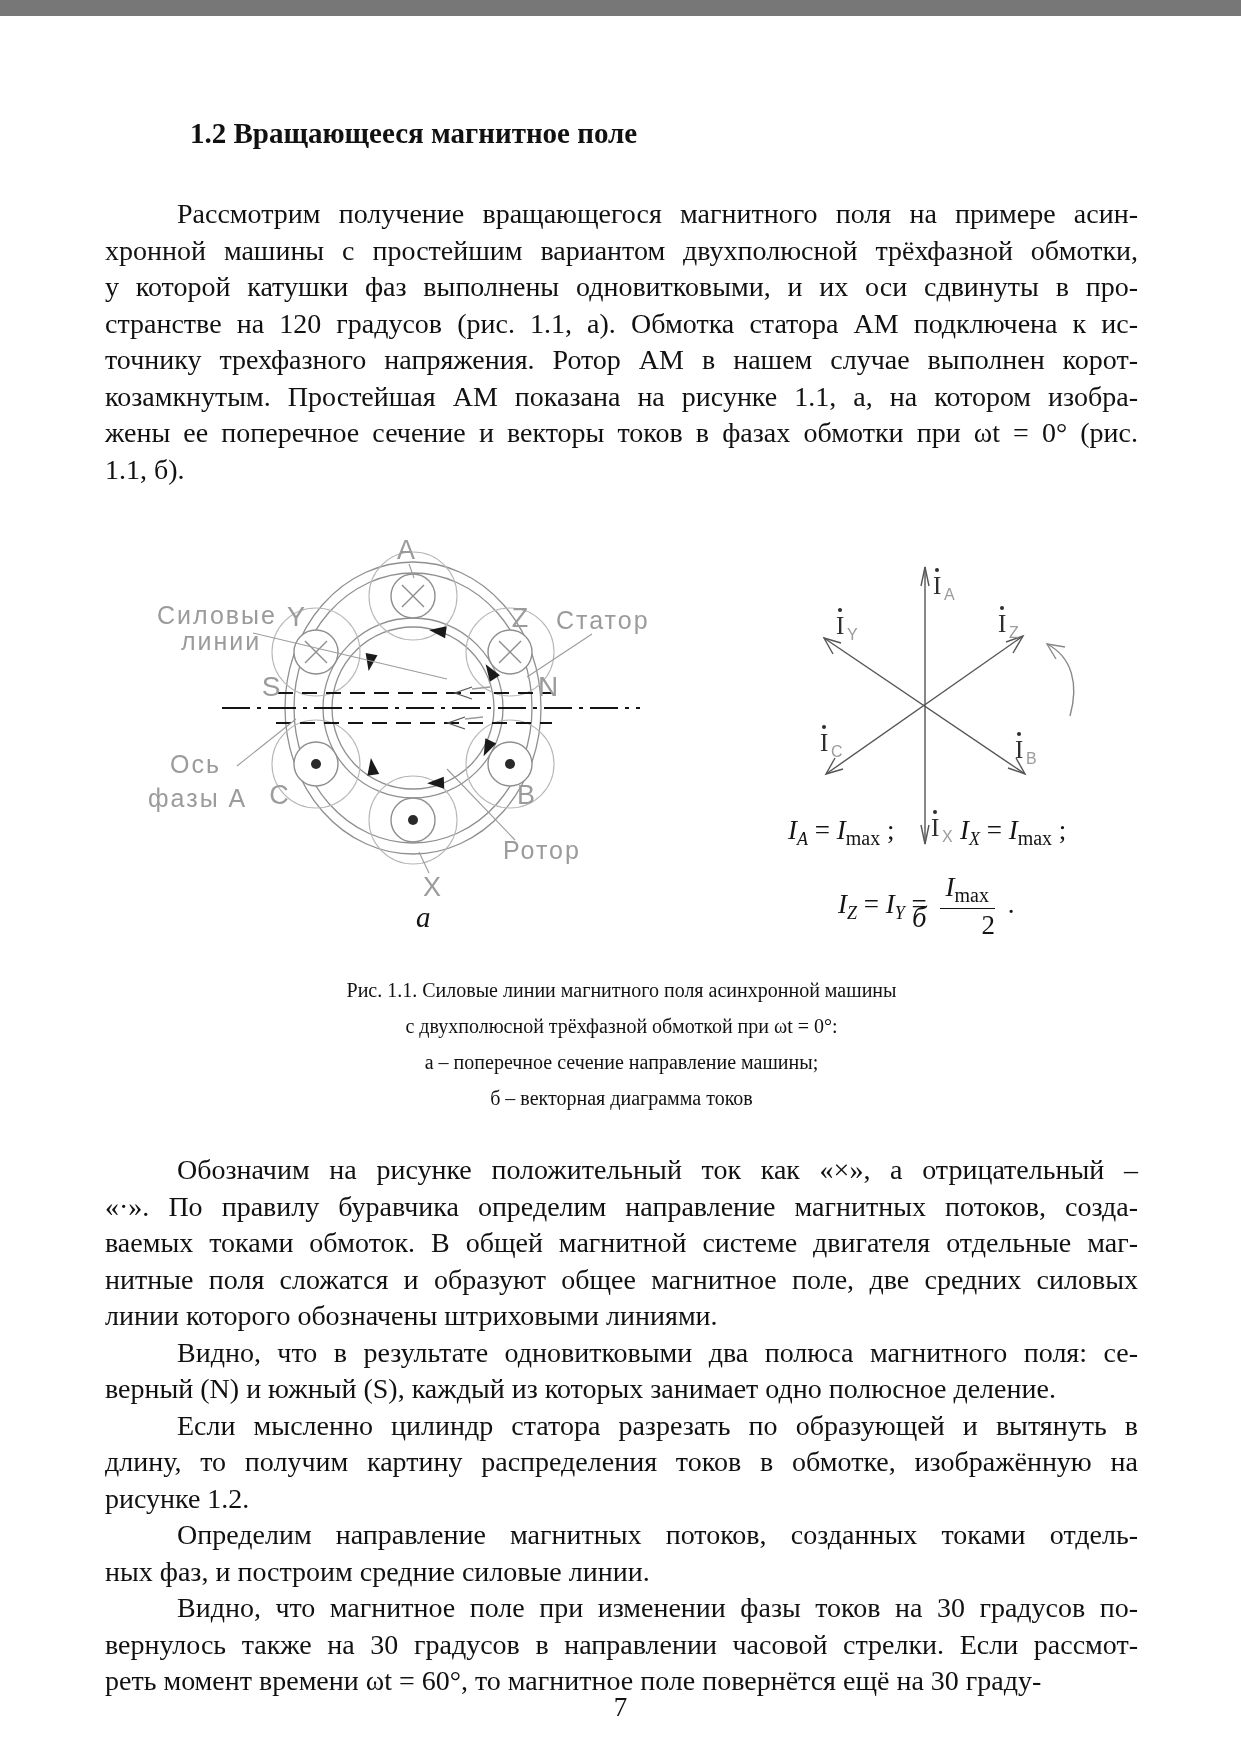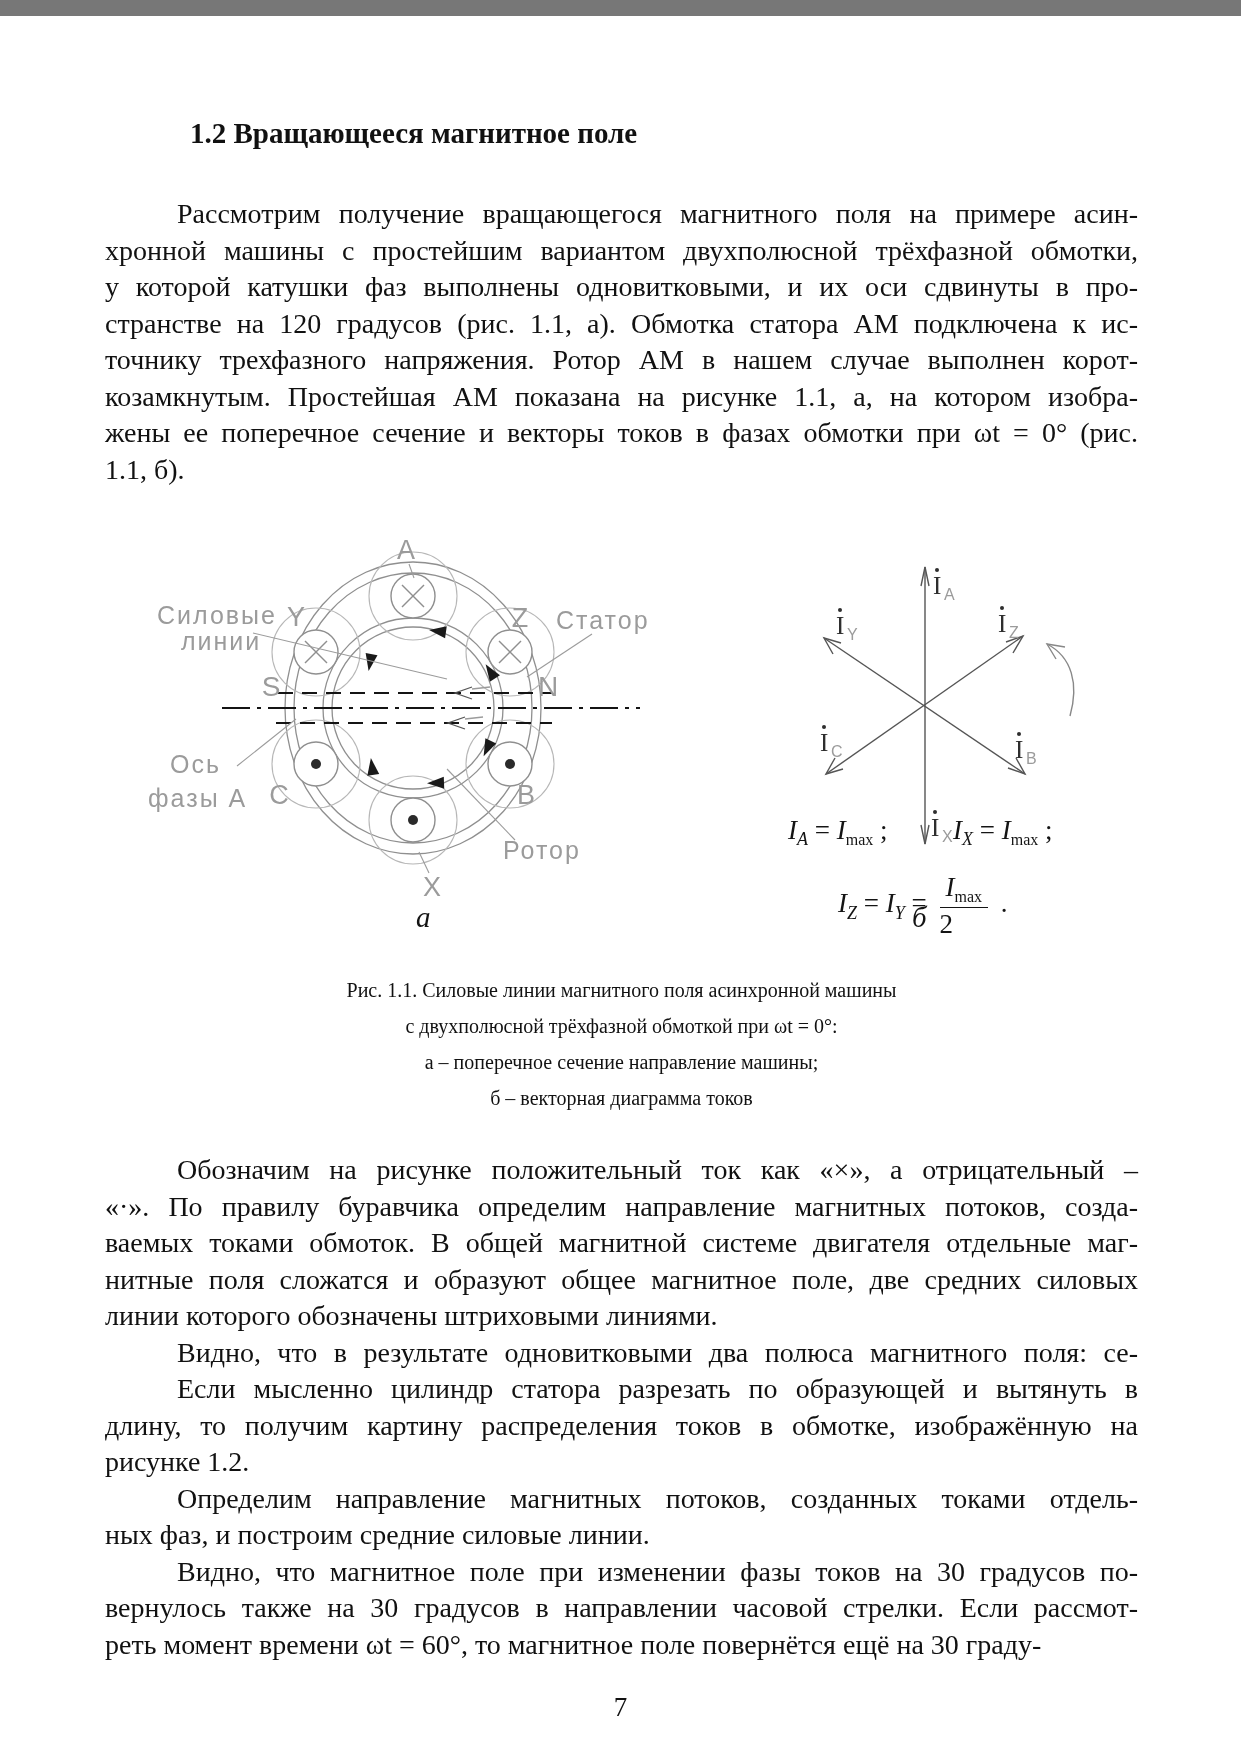--- a/index.html
+++ b/index.html
@@ -9,22 +9,22 @@
   .tblock{position:absolute;left:105px;width:1033px;}
   .jline{font-size:28px;line-height:36.5px;text-align:justify;text-align-last:justify;white-space:normal;}
   .jlast{text-align-last:left;}
   .indent{text-indent:72px;}
   .caption{position:absolute;left:105px;width:1033px;text-align:center;}
   .cline{font-size:20px;line-height:36px;}
   .figsvg{position:absolute;left:0;top:0;pointer-events:none;}
   .formula{position:absolute;font-size:27px;color:#141414;white-space:nowrap;}
   .formula i{font-style:italic;}
   .formula sub{font-size:18px;font-style:italic;}
-  .formula sub.rm{font-style:normal;font-size:16px;}
-  .frac{display:inline-block;vertical-align:middle;text-align:left;margin:0 6px;}
+  .formula sub.rm{font-style:normal;font-size:20px;}
+  .frac{display:inline-block;vertical-align:middle;text-align:right;margin:0 6px;}
   .frac .num{display:block;border-bottom:1.6px solid #141414;padding:0 6px 1px;}
   .frac .den{display:block;padding-top:1px;}
   .sublabel{position:absolute;font-size:29px;font-style:italic;color:#141414;}
   .pagenum{position:absolute;left:0;top:1676px;width:1241px;text-align:center;font-size:27px;}
 </style>
 </head>
 <body>
 
 <div class="page">
 
@@ -203,20 +203,21 @@
     <div class="cline">б – векторная диаграмма токов</div>
   </div>
 
   <div class="tblock" style="top:1136px">
     <div class="jline indent">Обозначим на рисунке положительный ток как «×», а отрицательный –</div>
     <div class="jline">«·». По правилу буравчика определим направление магнитных потоков, созда-</div>
     <div class="jline">ваемых токами обмоток. В общей магнитной системе двигателя отдельные маг-</div>
     <div class="jline">нитные поля сложатся и образуют общее магнитное поле, две средних силовых</div>
     <div class="jline jlast">линии которого обозначены штриховыми линиями.</div>
     <div class="jline indent">Видно, что в результате одновитковыми два полюса магнитного поля: се-</div>
+    <div class="jline jlast">верный (N) и южный (S), каждый из которых занимает одно полюсное деление.</div>
     <div class="jline indent">Если мысленно цилиндр статора разрезать по образующей и вытянуть в</div>
     <div class="jline">длину, то получим картину распределения токов в обмотке, изображённую на</div>
     <div class="jline jlast">рисунке 1.2.</div>
     <div class="jline indent">Определим направление магнитных потоков, созданных токами отдель-</div>
     <div class="jline jlast">ных фаз, и построим средние силовые линии.</div>
     <div class="jline indent">Видно, что магнитное поле при изменении фазы токов на 30 градусов по-</div>
     <div class="jline">вернулось также на 30 градусов в направлении часовой стрелки. Если рассмот-</div>
     <div class="jline jlast">реть момент времени ωt = 60°, то магнитное поле повернётся ещё на 30 граду-</div>
   </div>
 

